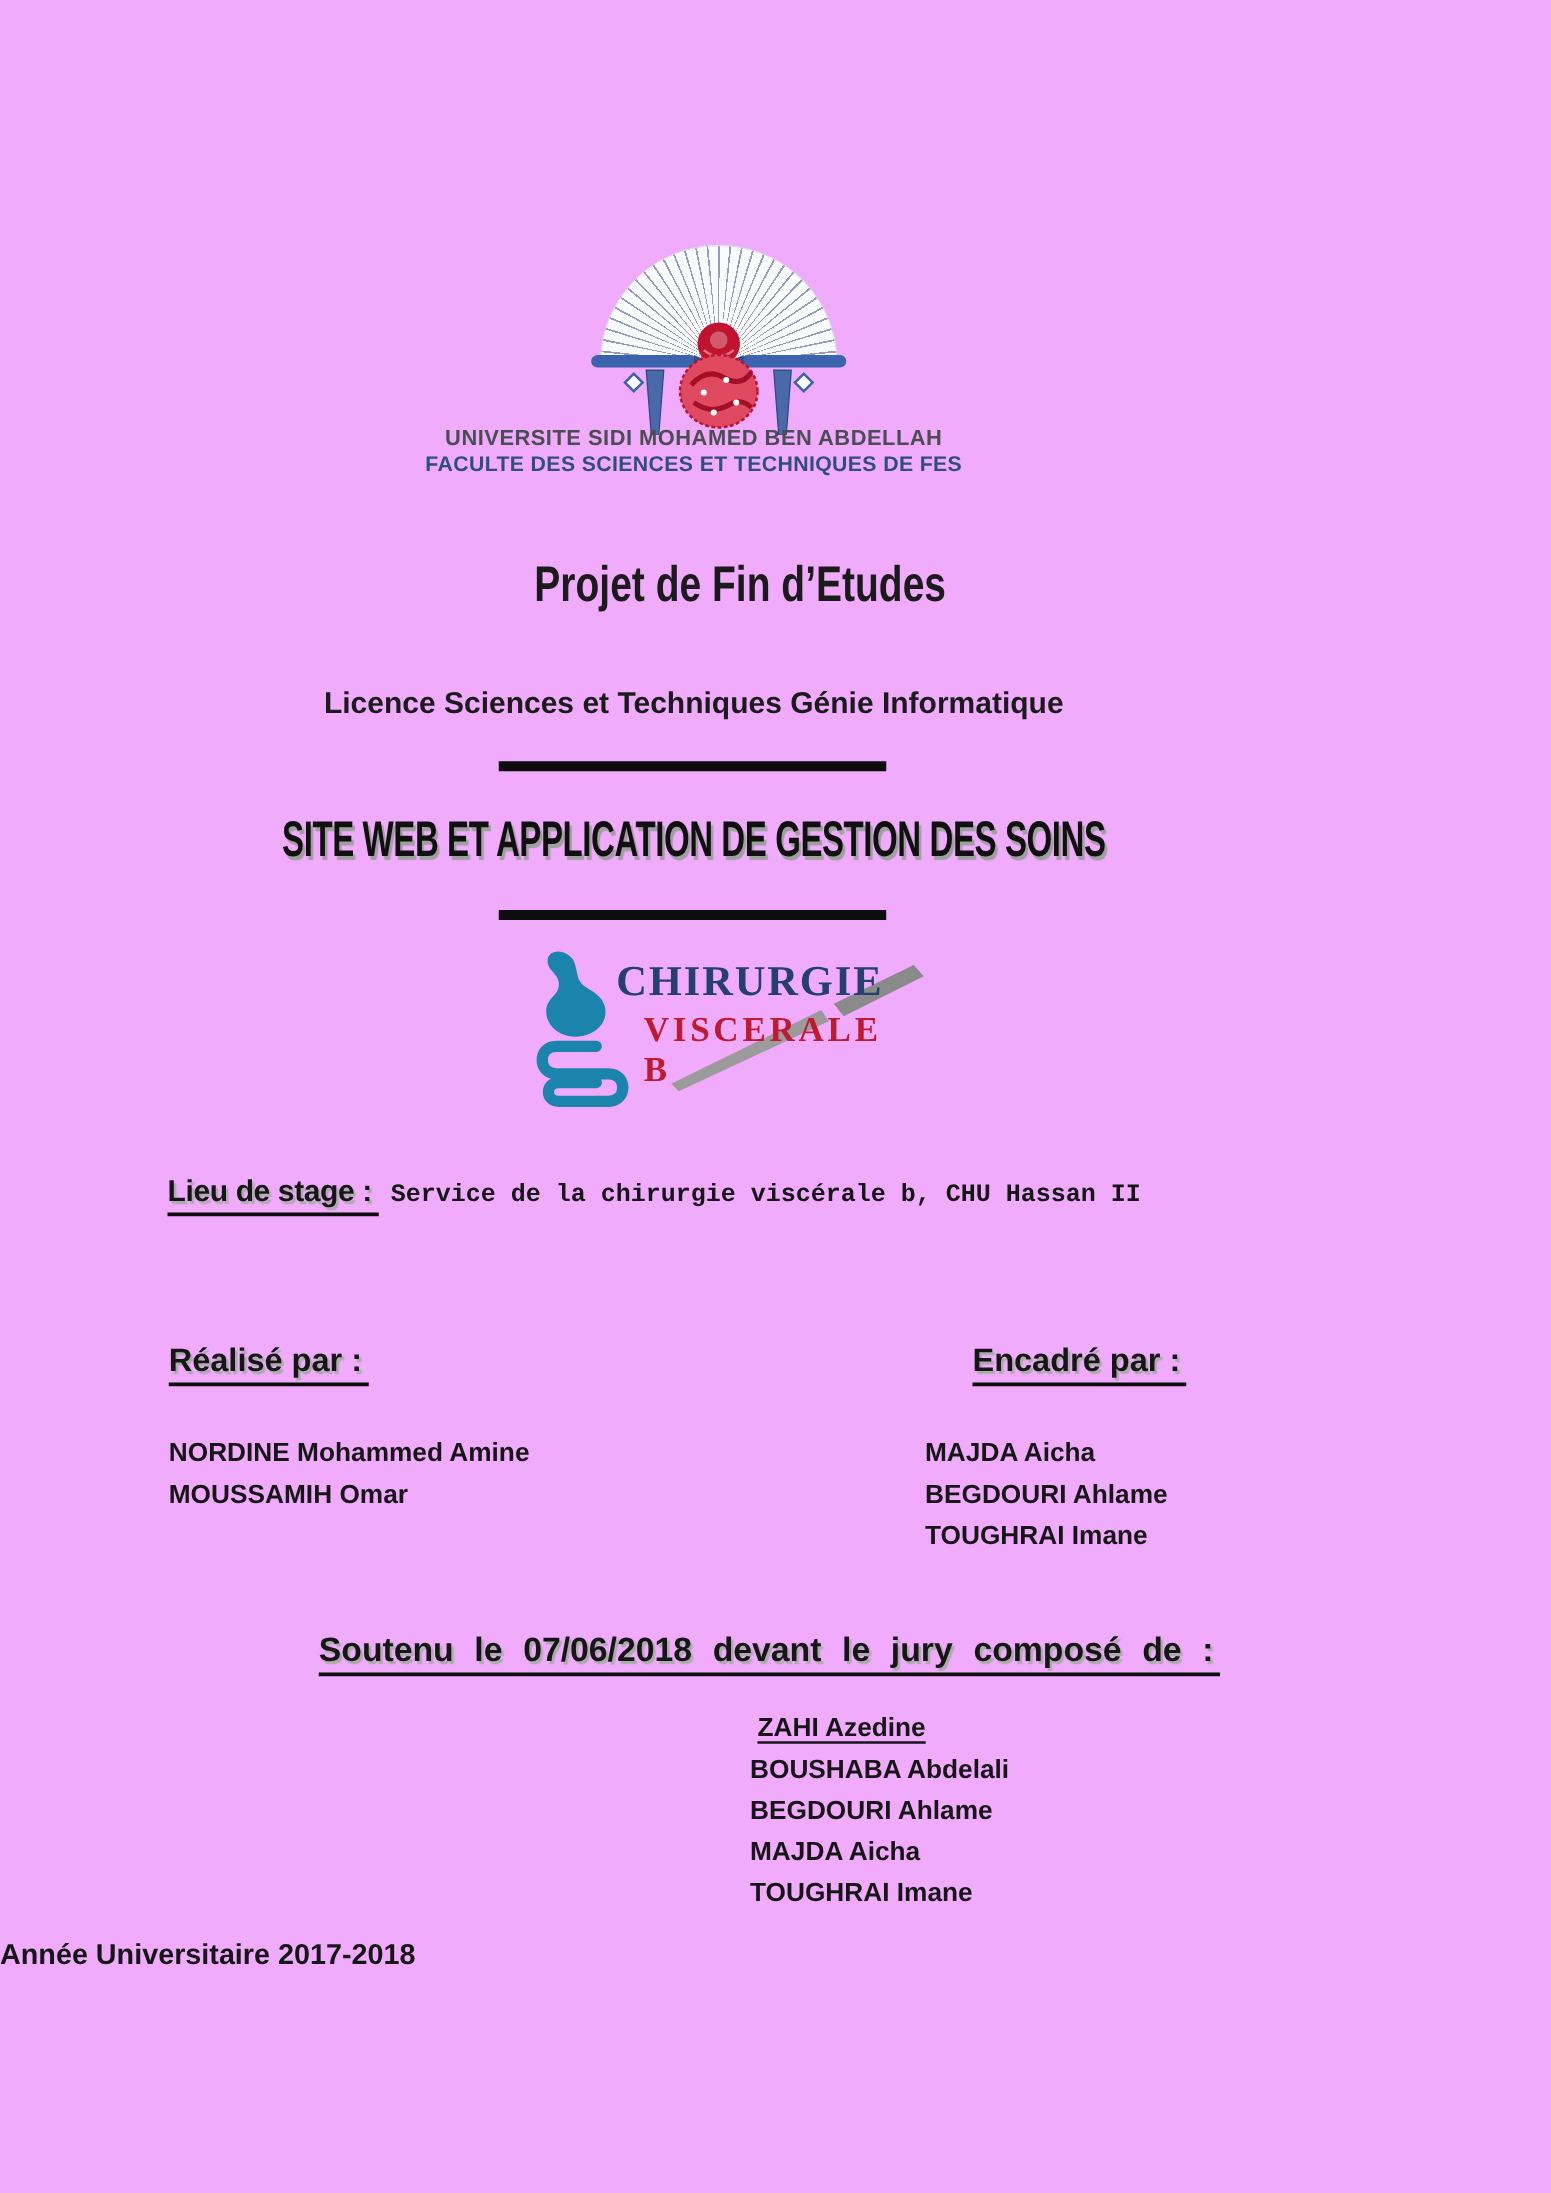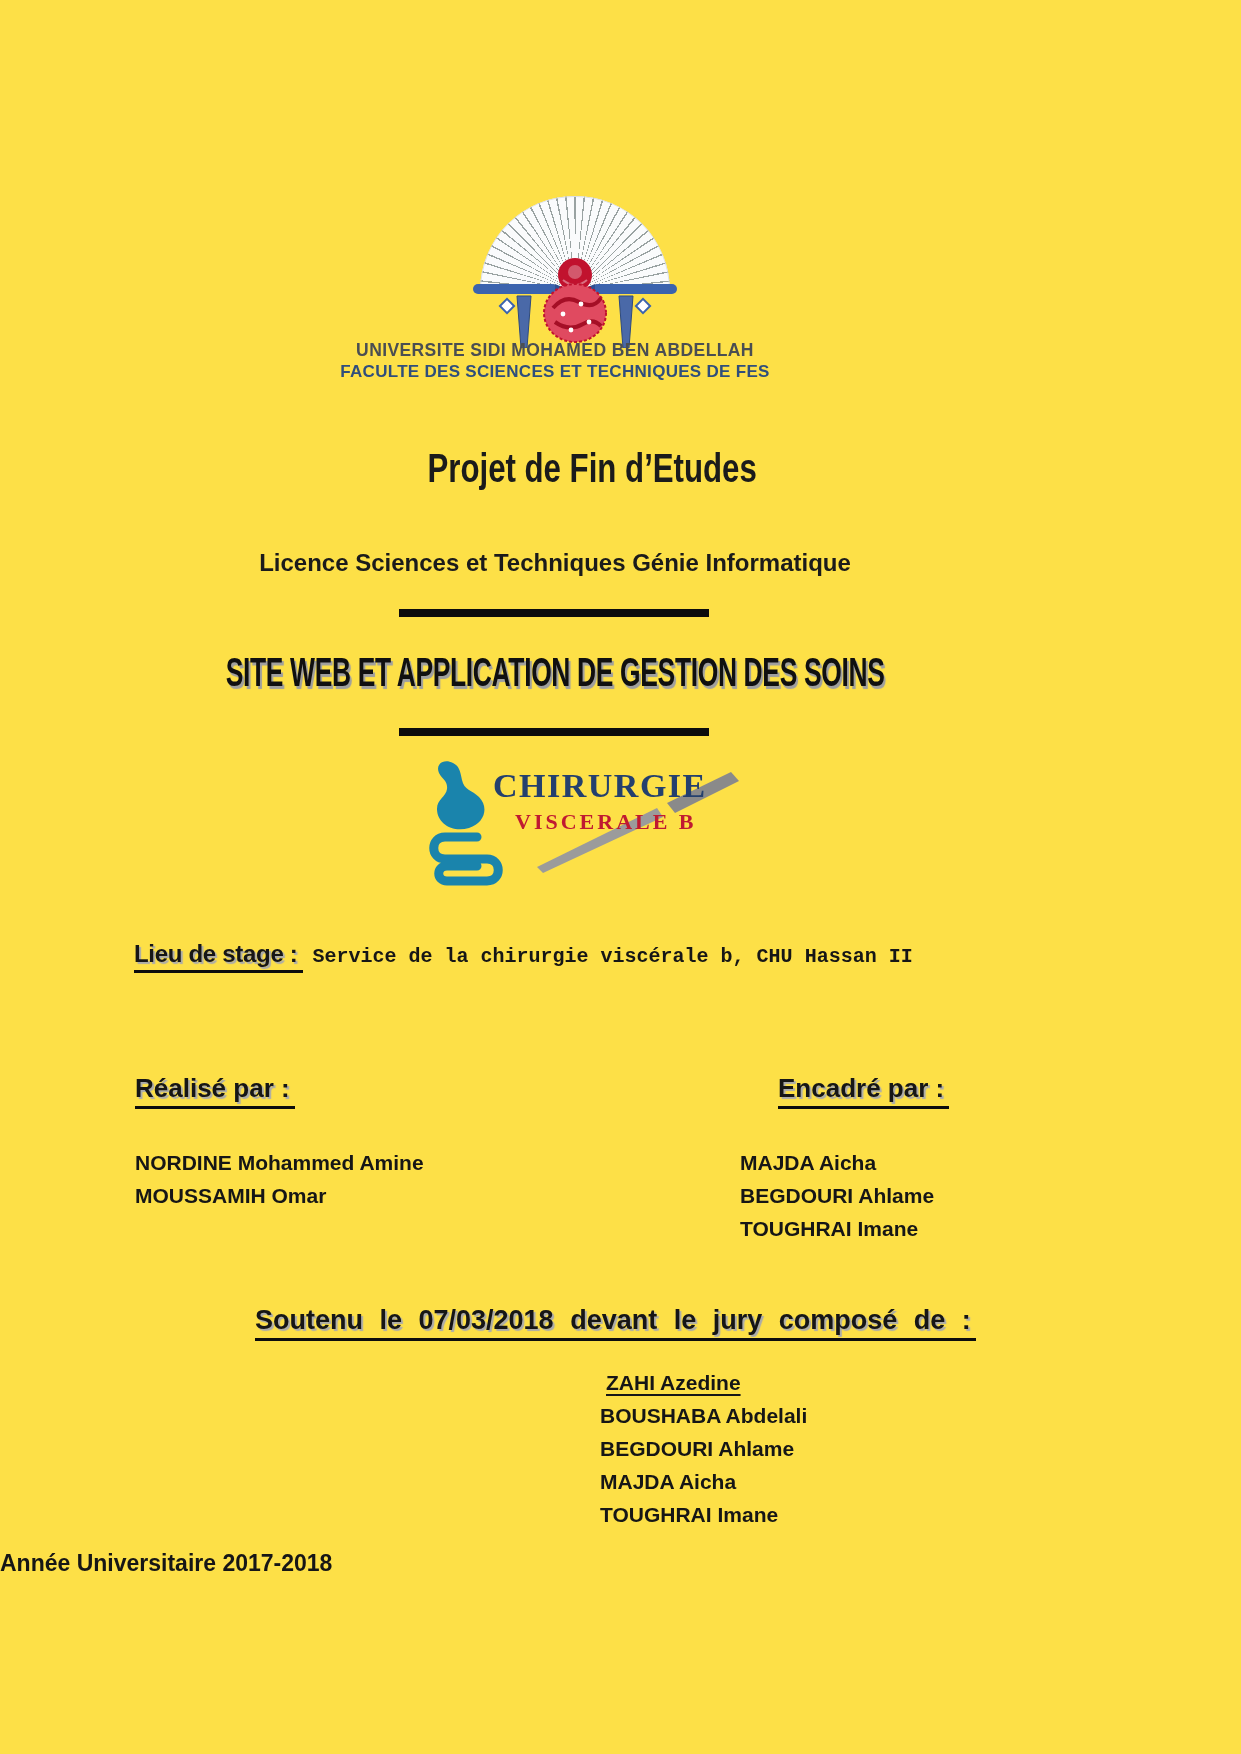--- a/index.html
+++ b/index.html
@@ -1,18 +1,18 @@
 <!DOCTYPE html>
 <html><head>
 <meta charset="utf-8">
 <style>
   html,body{margin:0;padding:0;background:#e8e8e8;}
   .page{
     position:relative;width:1241px;height:1754px;margin:0 auto;
-    background:#fde047;overflow:hidden;
+    background:#f0abfc;overflow:hidden;
     font-family:"Liberation Sans","DejaVu Sans",sans-serif;color:#161616;
   }
   .abs{position:absolute;}
   .ctr{left:0;width:1110px;text-align:center;}
   .h-shadow{text-shadow:2px 2px 1px #ababab;}
   .u-border{border-bottom:3px solid #0d0d0d;padding-right:5px;padding-bottom:2px;}
 
   
   .emblem{left:459px;top:196px;width:232px;height:152px;}
   .fan{
@@ -46,21 +46,21 @@
   .clinic{left:415px;top:757px;width:330px;height:140px;}
   .clinic svg{position:absolute;left:0;top:0;}
   .clinic-line1{
     position:absolute;left:78px;top:10px;width:210px;
     font-family:"Liberation Serif","DejaVu Serif",serif;
     font-size:34px;font-weight:600;letter-spacing:1.5px;color:#24406e;
   }
   .clinic-line2{
     position:absolute;left:100px;top:52px;width:200px;
     font-family:"Liberation Serif","DejaVu Serif",serif;
-    font-size:22px;font-weight:700;letter-spacing:3px;color:#c01a31;
+    font-size:28px;font-weight:700;letter-spacing:3px;color:#c01a31;
   }
 
   
   .lieu{left:134px;top:940px;display:flex;align-items:baseline;gap:10px;white-space:nowrap;}
   .lieu-label{font-size:24px;font-weight:700;letter-spacing:-.3px;}
   .lieu-value{font-size:20px;font-weight:700;font-family:Liberation Mono, monospace;}
 
   
   .sec-label{font-size:26px;font-weight:700;}
   .realise{left:135px;top:1073px;}
@@ -151,21 +151,21 @@
   <div class="abs authors name-list">
       <div>NORDINE Mohammed Amine</div>
       <div>MOUSSAMIH Omar</div>
     </div>
   <div class="abs supervisors name-list">
       <div>MAJDA Aicha</div>
       <div>BEGDOURI Ahlame</div>
       <div>TOUGHRAI Imane</div>
     </div>
 
-  <div class="abs soutenu h-shadow u-border">Soutenu le 07/03/2018 devant le jury composé de :</div>
+  <div class="abs soutenu h-shadow u-border">Soutenu le 07/06/2018 devant le jury composé de :</div>
   <div class="abs jury">
       <div class="jury-item">ZAHI Azedine</div>
       <div class="jury-item">BOUSHABA Abdelali</div>
       <div class="jury-item">BEGDOURI Ahlame</div>
       <div class="jury-item">MAJDA Aicha</div>
       <div class="jury-item">TOUGHRAI Imane</div>
     </div>
 
   <div class="abs annee">Année Universitaire 2017-2018</div>
 

